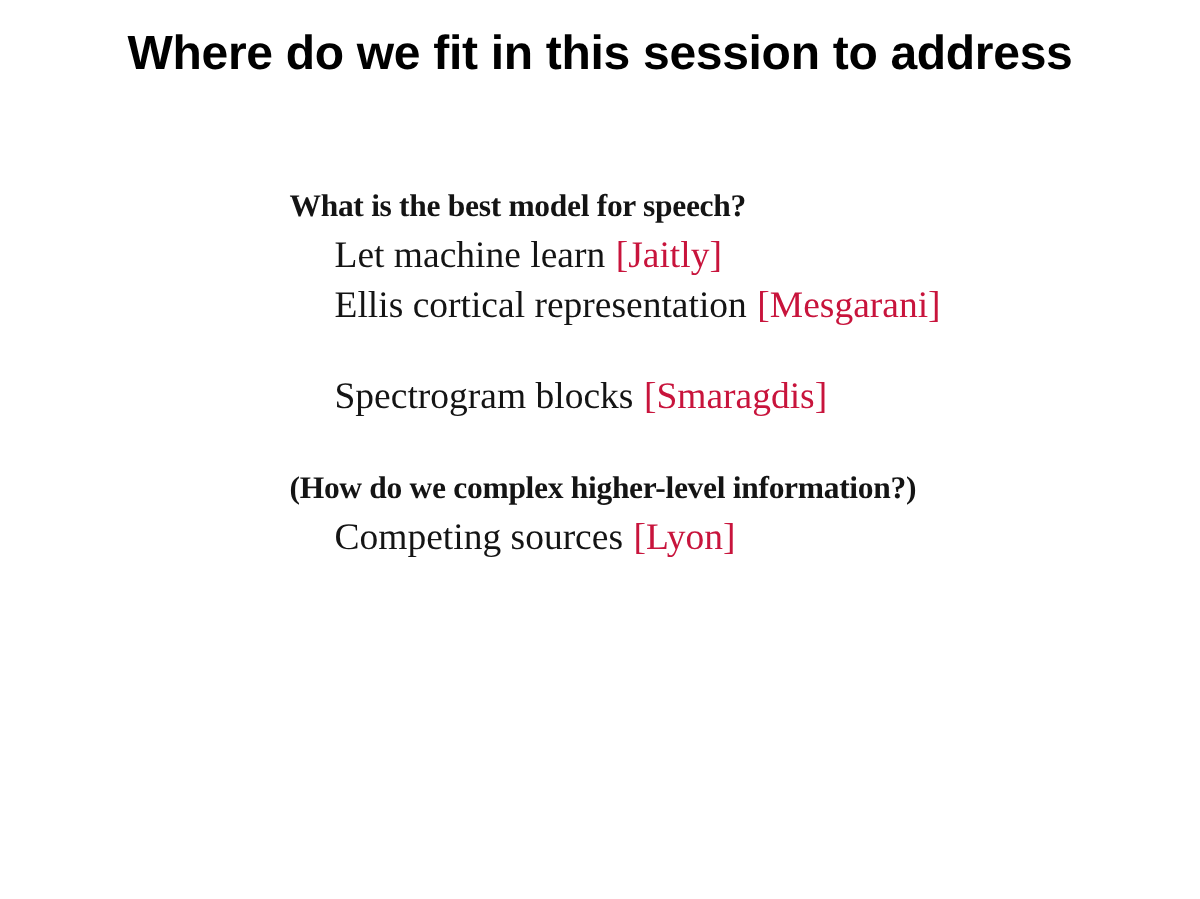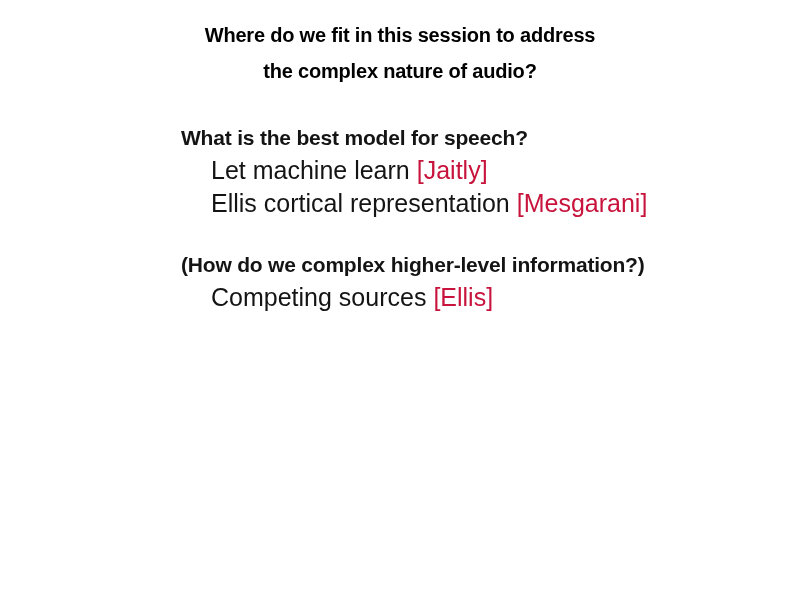--- a/index.html
+++ b/index.html
@@ -15,31 +15,32 @@
     font-family: "Liberation Sans", sans-serif;
     overflow: hidden;
   }
   .title {
     position: absolute;
     top: 17px;
     left: 0;
     right: 0;
     margin: 0;
     text-align: center;
-    font-size: 20px;
+    font-size: 32px;
     font-weight: bold;
     line-height: 36px;
     color: var(--title-color, #000000);
     letter-spacing: -0.2px;
   }
   .body-block {
     position: absolute;
-    left: 181px;
+    left: 193px;
     top: 121px;
     right: 40px;
+    font-family: Liberation Serif, serif;
   }
   .section + .section {
     margin-top: 28px;
   }
   .section-heading {
     font-size: 21px;
     font-weight: bold;
     line-height: 33px;
     color: var(--body-color, #141414);
     letter-spacing: -0.2px;
@@ -54,28 +55,28 @@
     color: var(--citation-color, #C8143C);
     margin-left: 0.28em;
   }
 </style>
 </head>
 <body>
 
 <div class="slide" style="--bg: #FFFFFF; --title-color: #000000; --body-color: #141414; --citation-color: #C8143C;">
   <h1 class="title">
     <span>Where do we fit in this session to address</span><br>
-    <span>the complex nature of audio?</span>
   </h1>
   <div class="body-block" id="sections-root">
       <div class="section">
         <div class="section-heading">What is the best model for speech?</div>
         <div class="item"><span class="item-text">Let machine learn</span><span class="item-citation">[Jaitly]</span></div>
         <div class="item"><span class="item-text">Ellis cortical representation</span><span class="item-citation">[Mesgarani]</span></div>
       </div>
       <div class="section">
+        <div class="item"><span class="item-text">Spectrogram blocks</span><span class="item-citation">[Smaragdis]</span></div>
       </div>
       <div class="section">
         <div class="section-heading">(How do we complex higher-level information?)</div>
-        <div class="item"><span class="item-text">Competing sources</span><span class="item-citation">[Ellis]</span></div>
+        <div class="item"><span class="item-text">Competing sources</span><span class="item-citation">[Lyon]</span></div>
       </div>
     </div>
 </div>
 
 </body></html>

